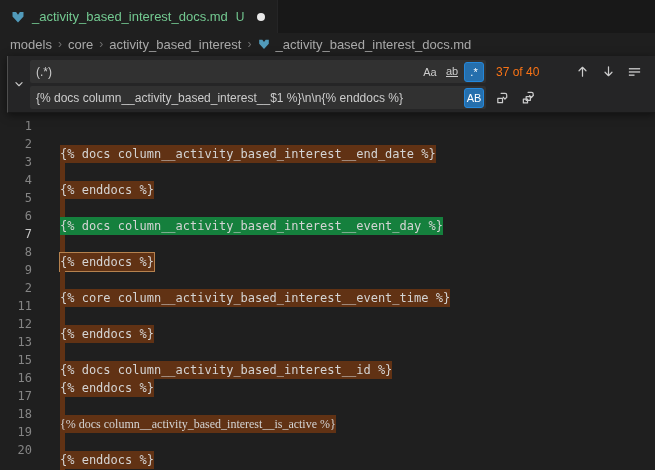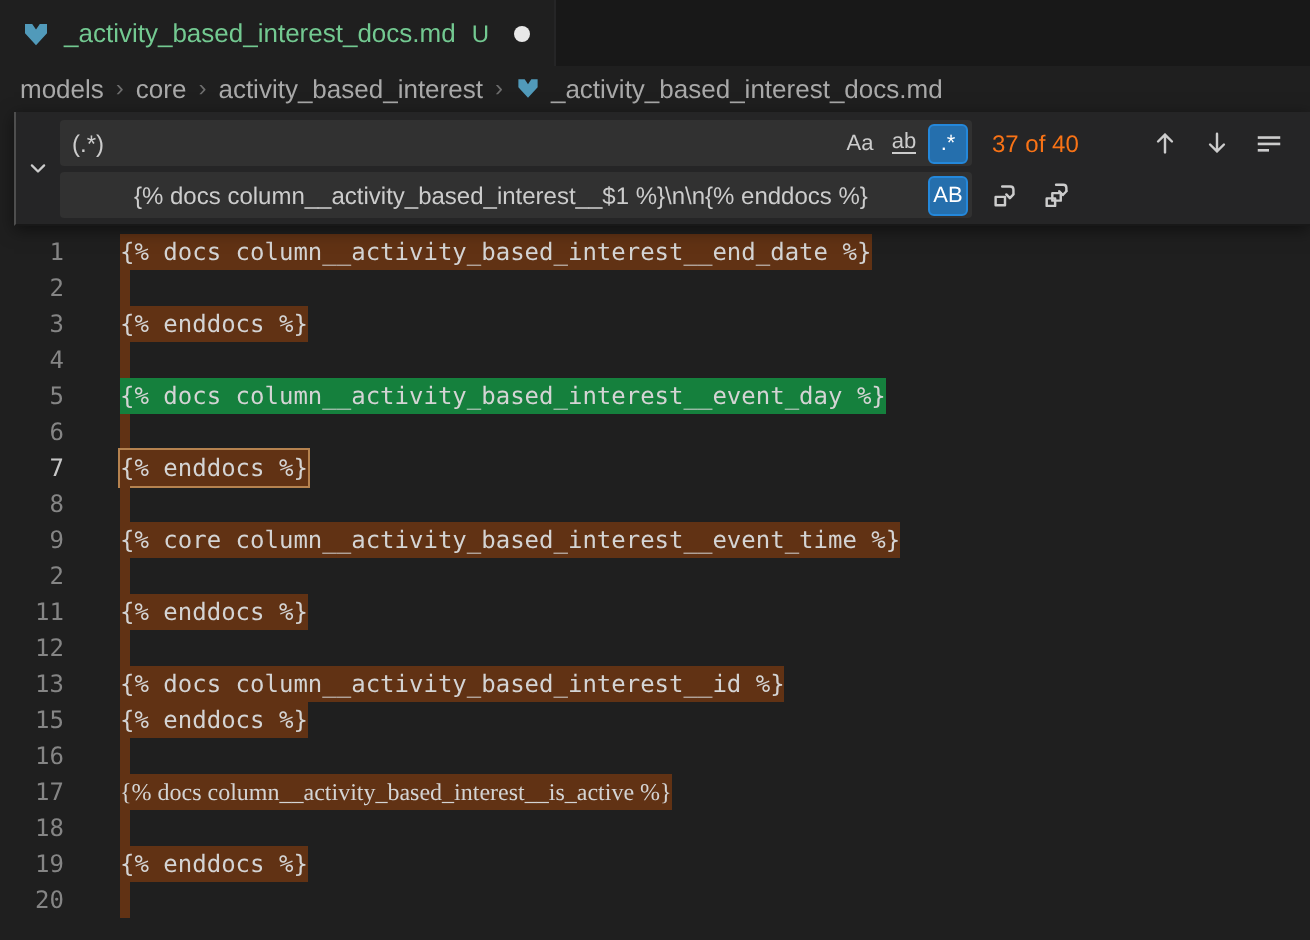--- a/index.html
+++ b/index.html
@@ -35,21 +35,21 @@
 
   
   .editor-area { position:relative; height:415px; }
   .editor-lines { padding-top:62px; font-family:"DejaVu Sans Mono", monospace; font-size:12px; }
   .editor-line { display:flex; height:18px; line-height:18px; cursor:text; }
   .line-number {
     flex:0 0 35px; text-align:right; padding-right:3px;
     color:#858585; font-size:12px; user-select:none;
   }
   .line-number.current { color:#c6c6c6; }
-  .line-content { padding-left:25px; white-space:pre; color:#d4d4d4; }
+  .line-content { padding-left:25px; white-space:pre; color:#d4d4d4;margin-top:28px; }
   .match-span { display:inline-block; height:18px; }
   .match-sliver { display:inline-block; width:5px; height:18px; }
 
   
   .find-widget {
     position:absolute; top:1px; left:7px; right:0; height:57px;
     background:#252526; border-left:1px solid #4e4e4e; border-bottom:1px solid #181818;
     box-shadow:0 2px 8px rgba(0,0,0,0.5);
     display:flex; z-index:10;
   }
@@ -59,21 +59,21 @@
   .fw-inputwrap {
     position:relative; flex:0 0 456px; height:23px;
     background:#313131; border-radius:2px;
   }
   .fw-input {
     width:100%; height:100%; background:transparent; border:none; outline:none;
     color:#cccccc; font-family:"Liberation Sans", sans-serif; font-size:12px;
     padding:0 4px 0 6px;
   }
   .fw-inputwrap.search .fw-input { padding-right:72px; }
-  .fw-inputwrap.replace .fw-input { padding-right:30px;margin-left:31px; }
+  .fw-inputwrap.replace .fw-input { padding-right:30px; }
   .fw-opts { position:absolute; right:2px; top:1.5px; display:flex; gap:2px; }
   .opt-btn {
     width:20px; height:20px; border-radius:3px; display:flex; align-items:center;
     justify-content:center; font-size:11px; color:#cccccc; cursor:pointer;
     border:1px solid transparent; user-select:none;
   }
   .opt-btn.active { background:#256fad; border-color:#2488db; color:#ffffff; }
   .opt-ww { border-bottom:1px solid #cccccc; line-height:10px; }
   .results-count { margin-left:10px; font-size:12px; color:#f97316; min-width:62px; }
   .fw-actions { display:flex; align-items:center; gap:5px; margin-left:14px; }

